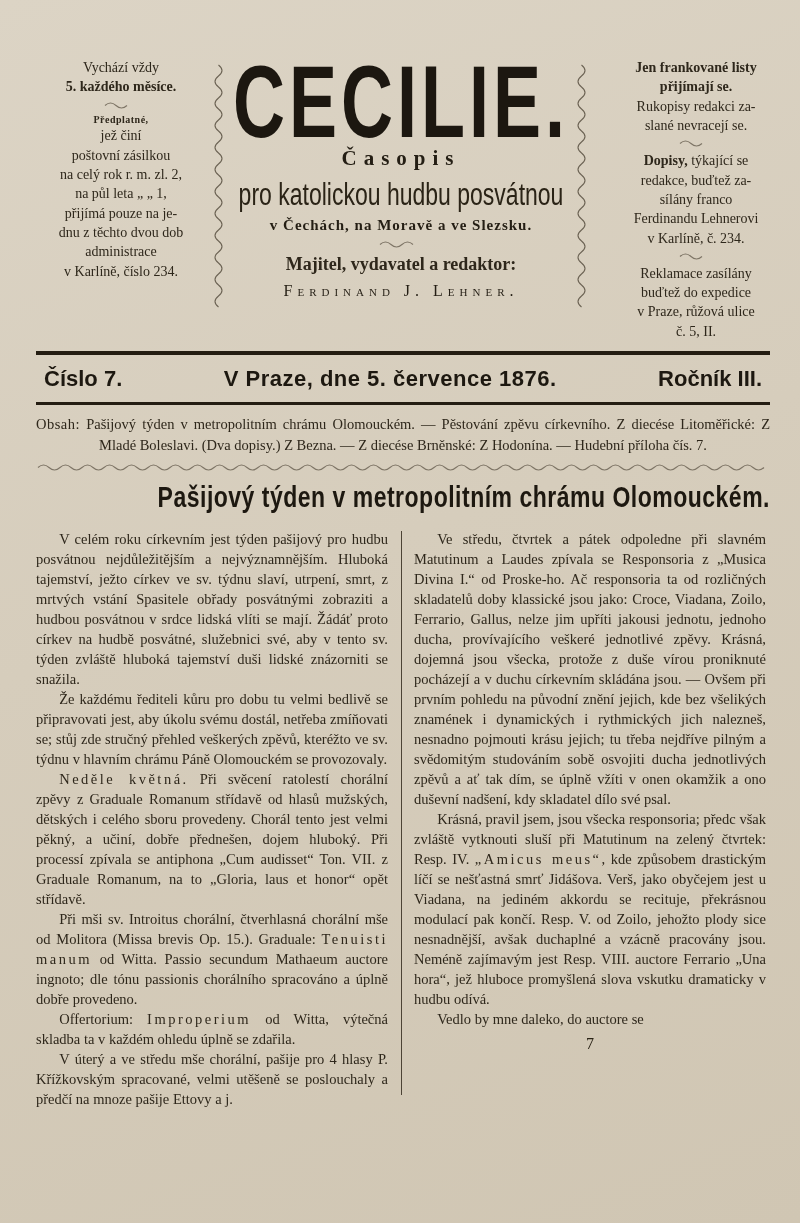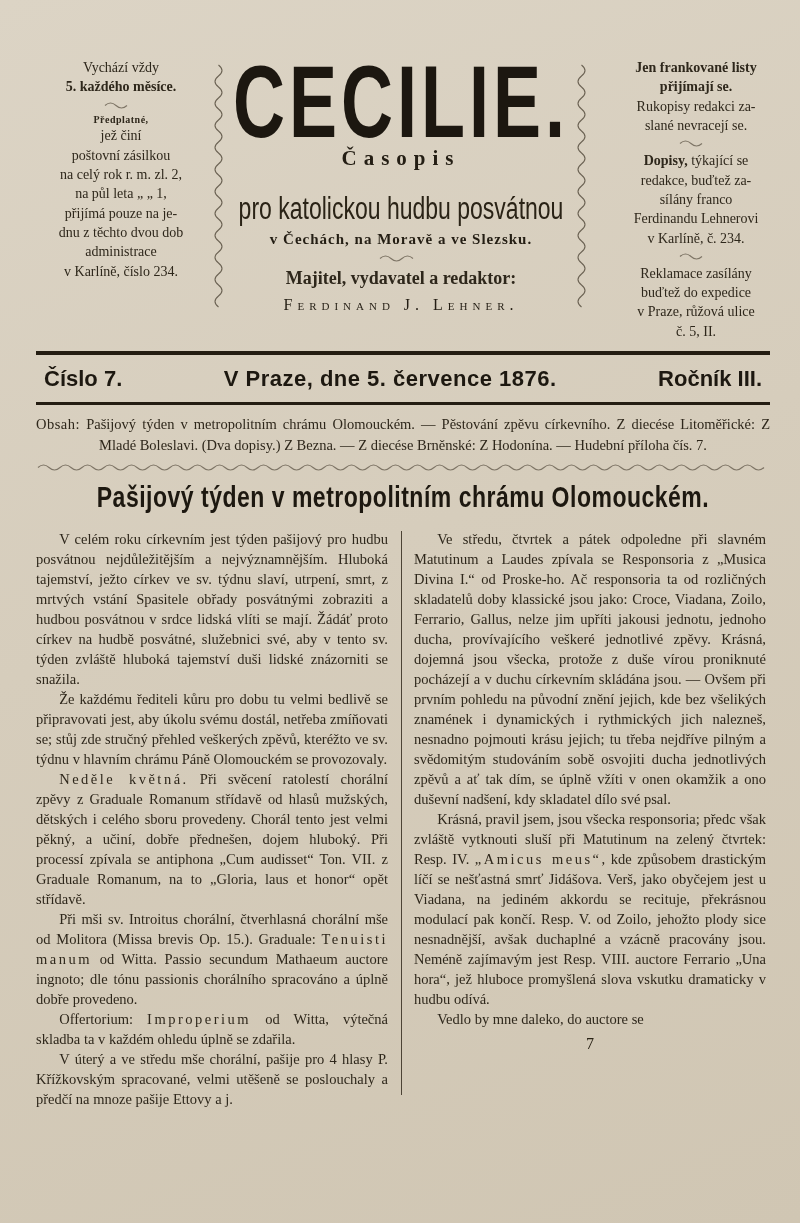--- a/index.html
+++ b/index.html
@@ -35,21 +35,21 @@
   .big-title-wrap { height:92px; overflow:visible; }
   .big-title {
     display:inline-block;
     font-family:"Liberation Sans","DejaVu Sans",sans-serif;
     font-weight:bold; font-size:72px; line-height:1;
     letter-spacing:4px;
     transform:scaleY(1.42); transform-origin:top center;
     color:#1c1710;
   }
   .mag-type { font-weight:bold; font-size:21px; letter-spacing:7px; color:#241e14; margin-top:2px; }
-  .mag-sub-wrap { height:33px; margin-top:20px; overflow:visible; }
+  .mag-sub-wrap { height:33px; margin-top:6px; overflow:visible; }
   .mag-sub {
     display:inline-block;
     font-family:"Liberation Sans","DejaVu Sans",sans-serif;
     font-weight:400; font-size:23px; line-height:1;
     transform:scaleY(1.35); transform-origin:top center;
     color:#2a2316;
   }
   .mag-region { font-weight:bold; font-size:15px; letter-spacing:1px; margin-top:3px; color:#241e14; }
   .publisher-label { font-weight:bold; font-size:18px; margin-top:3px; }
   .publisher-name { font-size:16px; letter-spacing:5px; font-variant:small-caps; margin-top:4px; color:#241e14; }
@@ -69,21 +69,21 @@
   
   .contents {
     margin-top:9px;
     font-size:14.5px; line-height:1.45;
     text-align:justify; text-align-last:center;
   }
   .contents .lead { font-weight:normal; letter-spacing:.5px; }
 
   
   .long-wave { display:block; margin:8px auto 0 auto; }
-  .article-title-wrap { text-align:center; height:36px; margin-top:12px; overflow:visible; }
+  .article-title-wrap { text-align:right; height:36px; margin-top:12px; overflow:visible; }
   .article-title {
     display:inline-block;
     font-family:"Liberation Sans","DejaVu Sans",sans-serif;
     font-weight:bold; font-size:23px; line-height:1;
     transform:scaleY(1.25); transform-origin:top center;
     color:#1d1810; letter-spacing:.5px;
   }
   .cols { display:flex; margin-top:10px; }
   .col { width:352px; font-size:14.5px; line-height:1.38; text-align:justify; }
   .col p { text-indent:1.6em; margin:0; }

